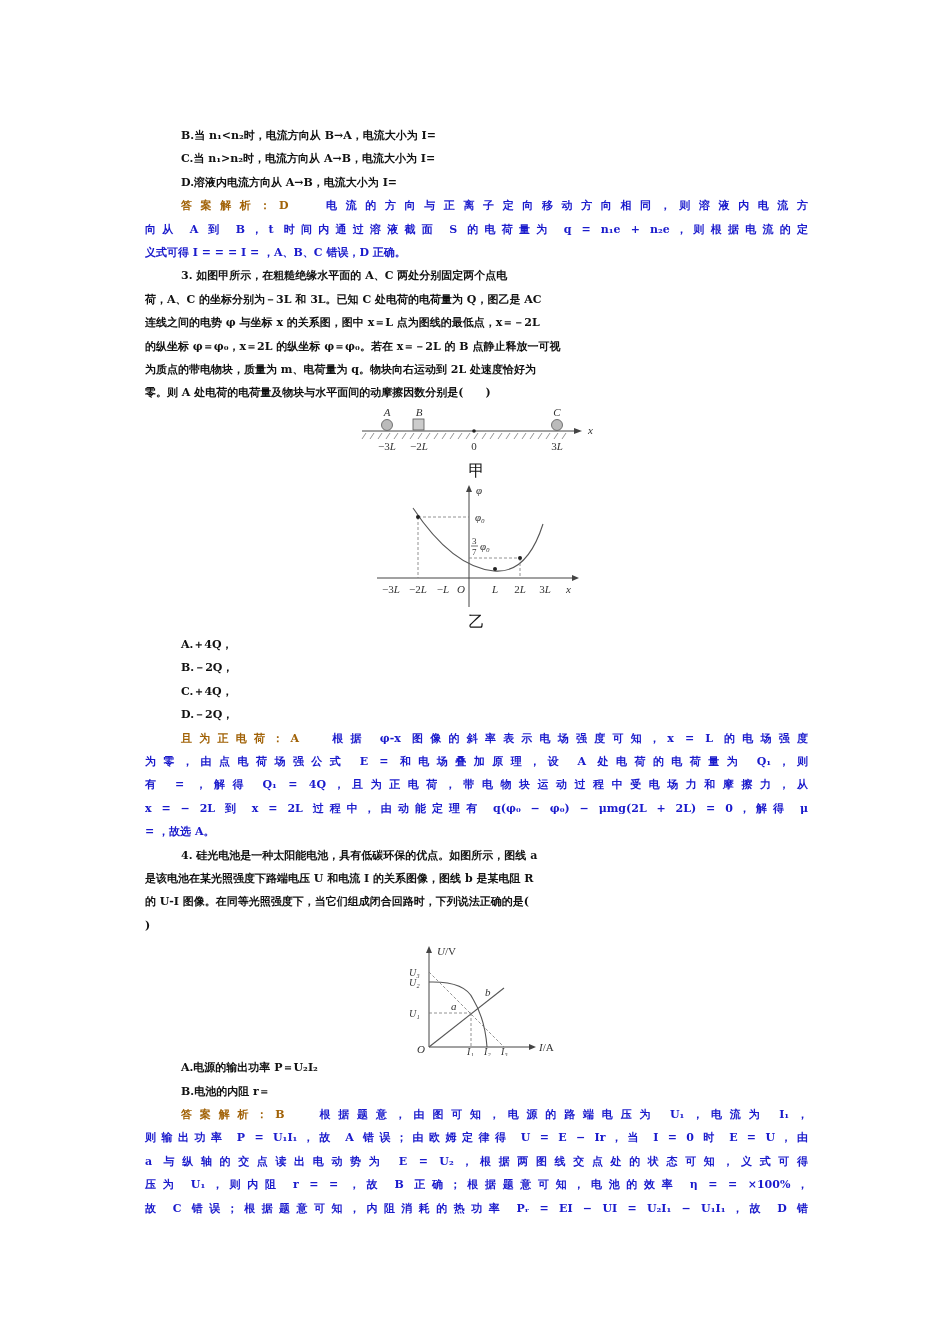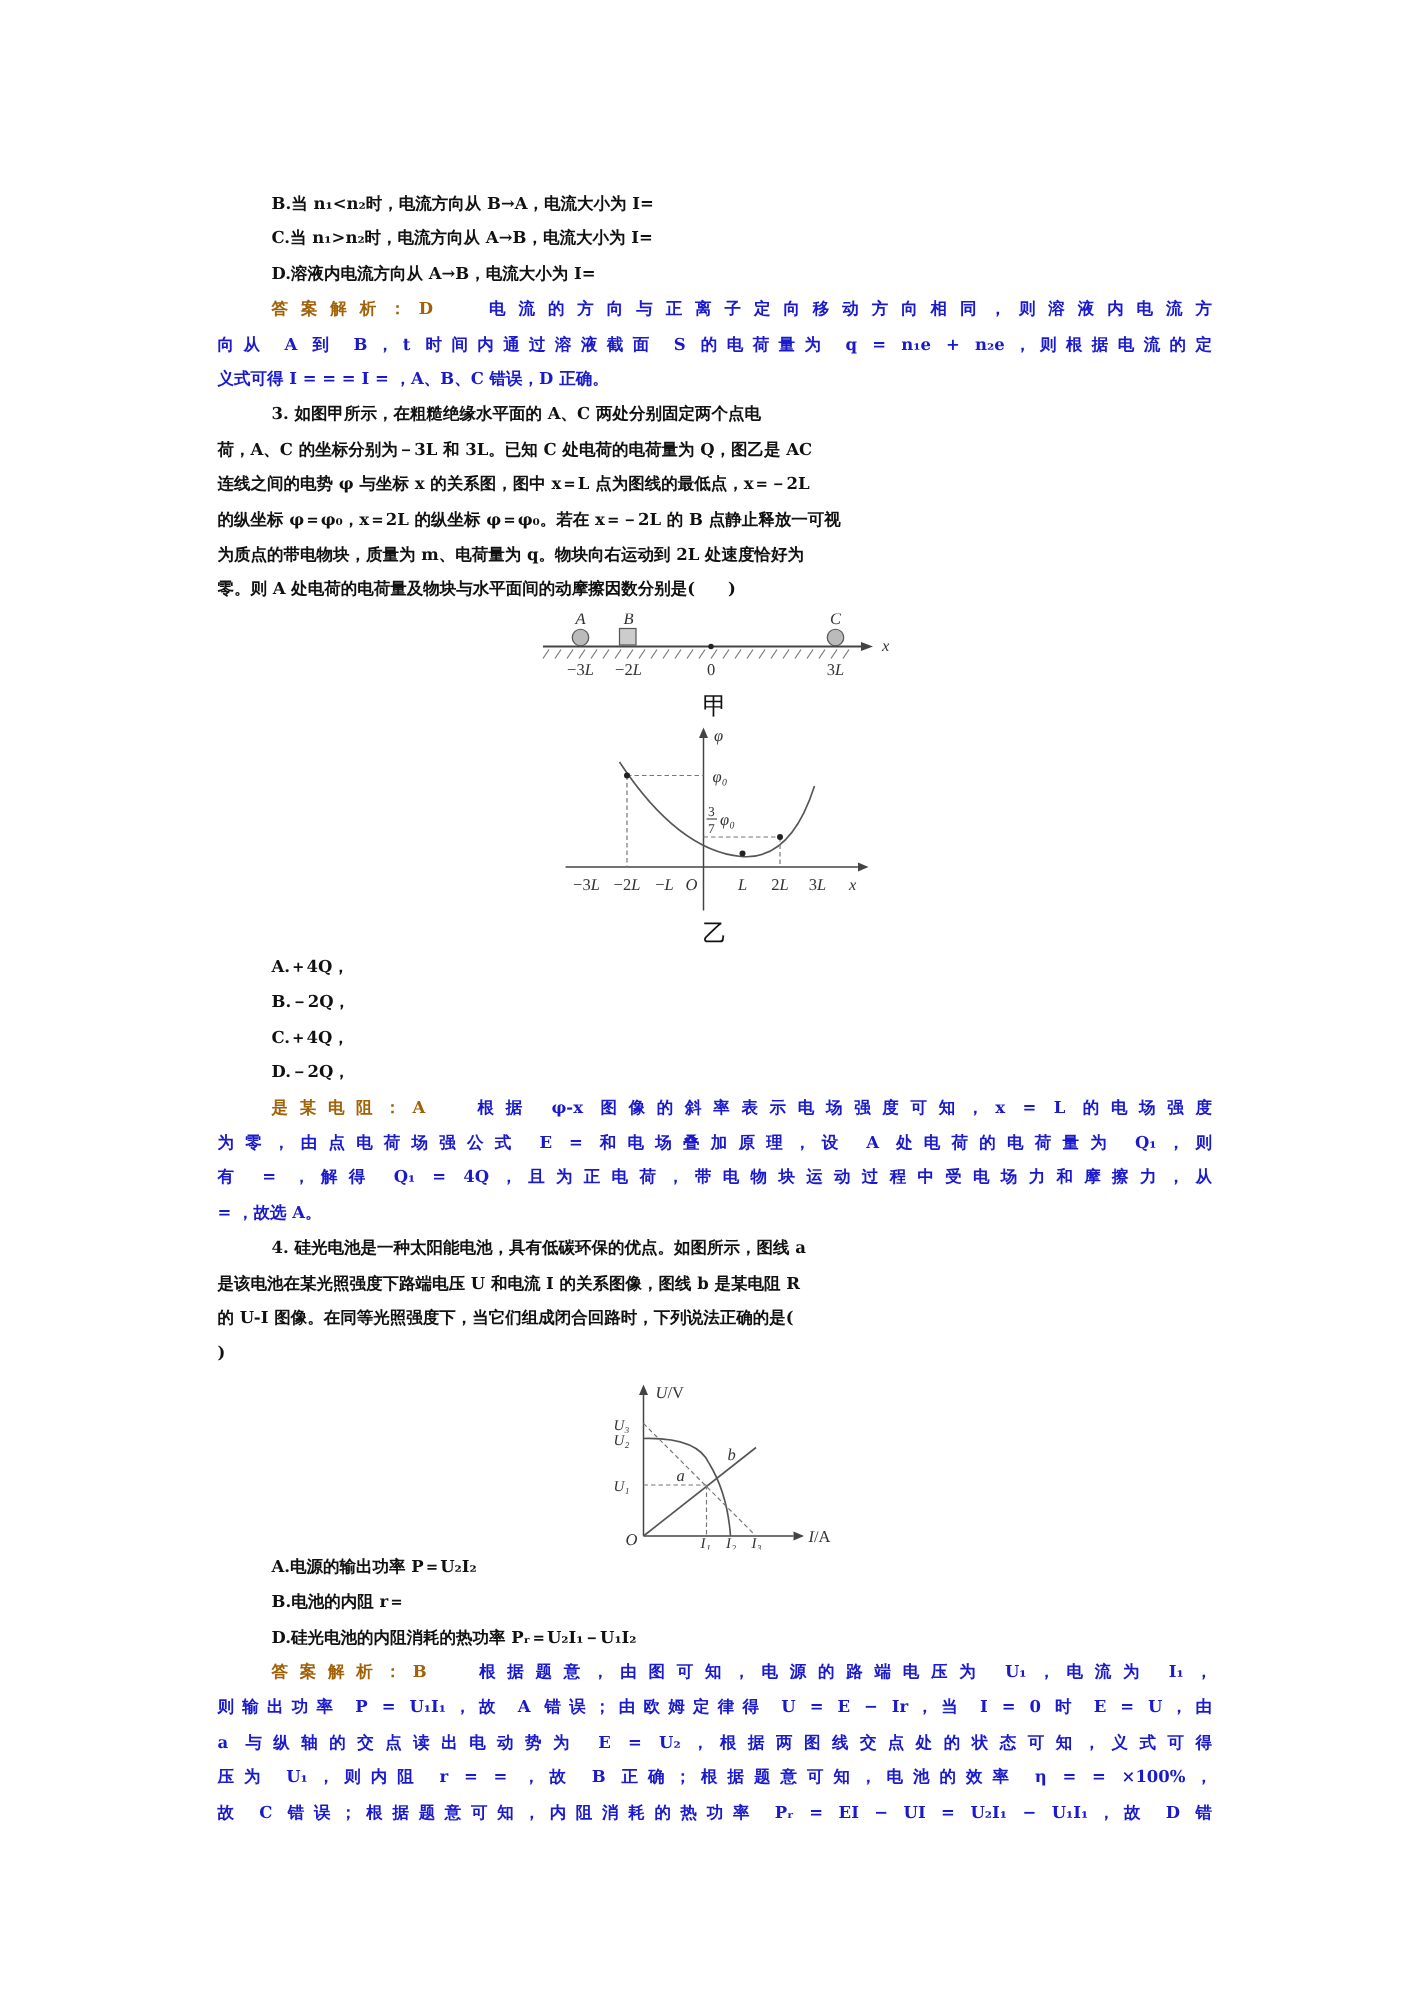--- a/index.html
+++ b/index.html
@@ -116,25 +116,26 @@
 
   <div class="line opts2 indent">
     <span>A.＋4Q，</span>
     <span>B.－2Q，</span>
   </div>
   <div class="line opts2 indent">
     <span>C.＋4Q，</span>
     <span>D.－2Q，</span>
   </div>
   <div class="line ans indent">
-    <span class="ans-label">是某电阻：A</span>
+    <span class="ans-label">且为正电荷：A</span>
     &nbsp;&nbsp;<span>根据 φ-x 图像的斜率表示电场强度可知，x = L 的电场强度</span>
   </div>
   <div class="line ans">为零，由点电荷场强公式 E = 和电场叠加原理，设 A 处电荷的电荷量为 Q₁，则</div>
   <div class="line ans">有 = ，解得 Q₁ = 4Q，且为正电荷，带电物块运动过程中受电场力和摩擦力，从</div>
+  <div class="line ans">x = − 2L 到 x = 2L 过程中，由动能定理有 q(φ₀ − φ₀) − μmg(2L + 2L) = 0，解得 μ</div>
   <div class="line ans last">= ，故选 A。</div>
 
   <div class="line indent">4. 硅光电池是一种太阳能电池，具有低碳环保的优点。如图所示，图线 a</div>
   <div class="line">是该电池在某光照强度下路端电压 U 和电流 I 的关系图像，图线 b 是某电阻 R</div>
   <div class="line">的 U-I 图像。在同等光照强度下，当它们组成闭合回路时，下列说法正确的是(</div>
   <div class="line">)</div>
 
   <svg class="fig" width="160" height="115" viewBox="0 0 160 115" style="margin-top:4px;">
     <line x1="32" y1="106" x2="132" y2="106" stroke="#444" stroke-width="1"></line>
     <polygon points="132,103 139,106 132,109" fill="#444"></polygon>
@@ -153,21 +154,20 @@
     <text x="88" y="55" font-size="11" font-style="italic" fill="#333" font-family="Liberation Serif, serif">b</text>
     <text x="20" y="112" font-size="11" font-style="italic" fill="#333" font-family="Liberation Serif, serif">O</text>
     <text x="70" y="114" font-size="10" font-style="italic" fill="#333" font-family="Liberation Serif, serif">I₁</text>
     <text x="87" y="114" font-size="10" font-style="italic" fill="#333" font-family="Liberation Serif, serif">I₂</text>
     <text x="104" y="114" font-size="10" font-style="italic" fill="#333" font-family="Liberation Serif, serif">I₃</text>
     <text x="142" y="110" font-size="11" fill="#333" font-family="Liberation Serif, serif"><tspan font-style="italic">I</tspan>/A</text>
   </svg>
 
   <div class="line indent">A.电源的输出功率 P＝U₂I₂</div>
   <div class="line indent">B.电池的内阻 r＝</div>
-  <div class="line indent">D.硅光电池的内阻消耗的热功率 Pᵣ＝U₂I₁－U₁I₂</div>
   <div class="line ans indent">
     <span class="ans-label">答案解析：B</span>
     &nbsp;&nbsp;<span>根据题意，由图可知，电源的路端电压为 U₁，电流为 I₁，</span>
   </div>
   <div class="line ans">则输出功率 P = U₁I₁，故 A 错误；由欧姆定律得 U = E − Ir，当 I = 0 时 E = U，由</div>
   <div class="line ans">a 与纵轴的交点读出电动势为 E = U₂，根据两图线交点处的状态可知，义式可得</div>
   <div class="line ans">压为 U₁，则内阻 r = = ，故 B 正确；根据题意可知，电池的效率 η = = ×100%，</div>
   <div class="line ans">故 C 错误；根据题意可知，内阻消耗的热功率 Pᵣ = EI − UI = U₂I₁ − U₁I₁，故 D 错</div>
 </div>
 

